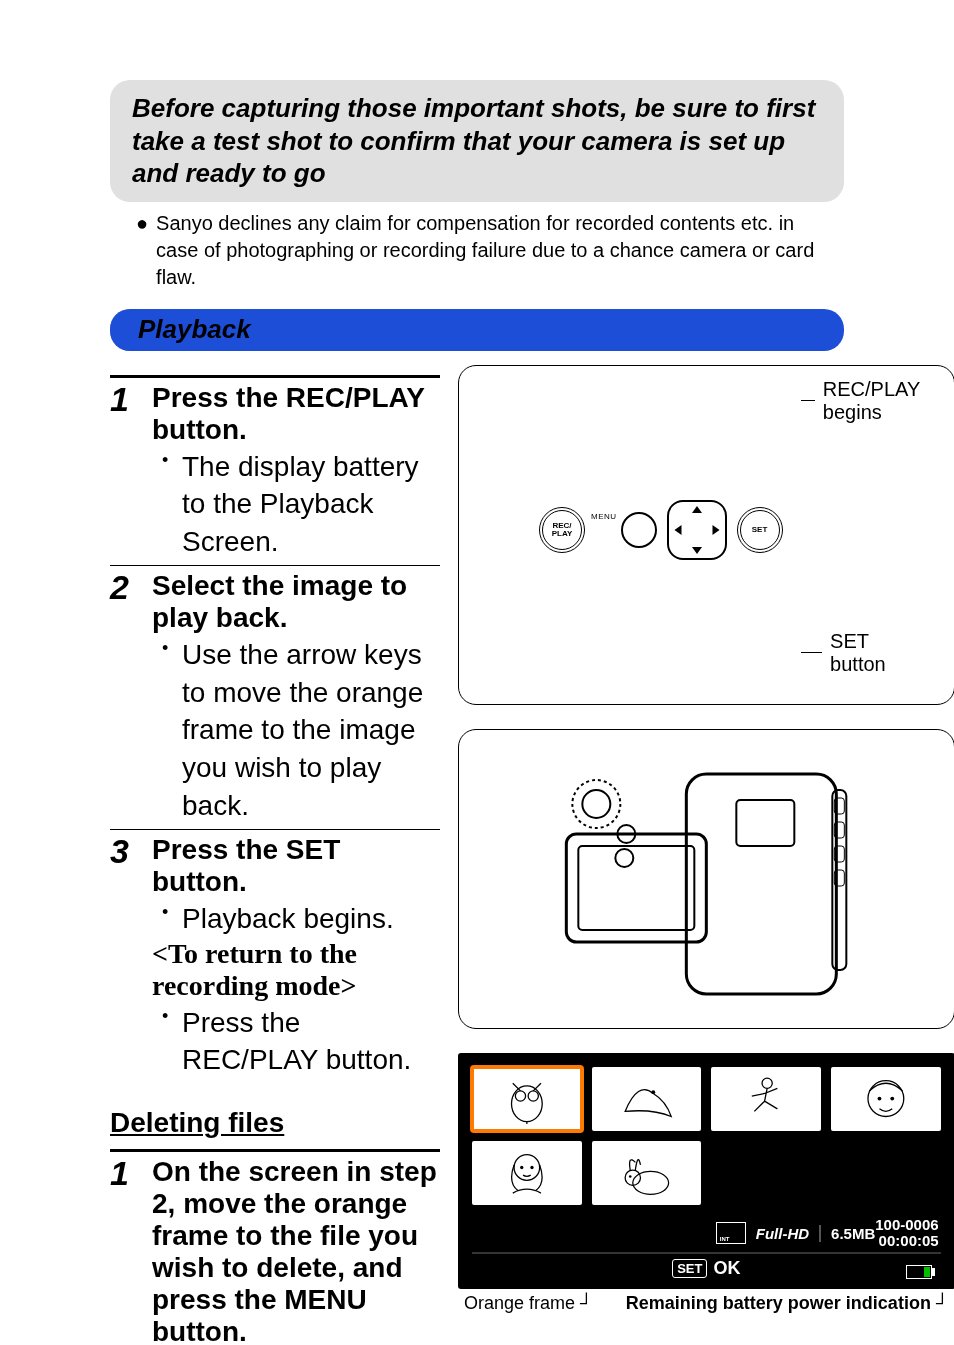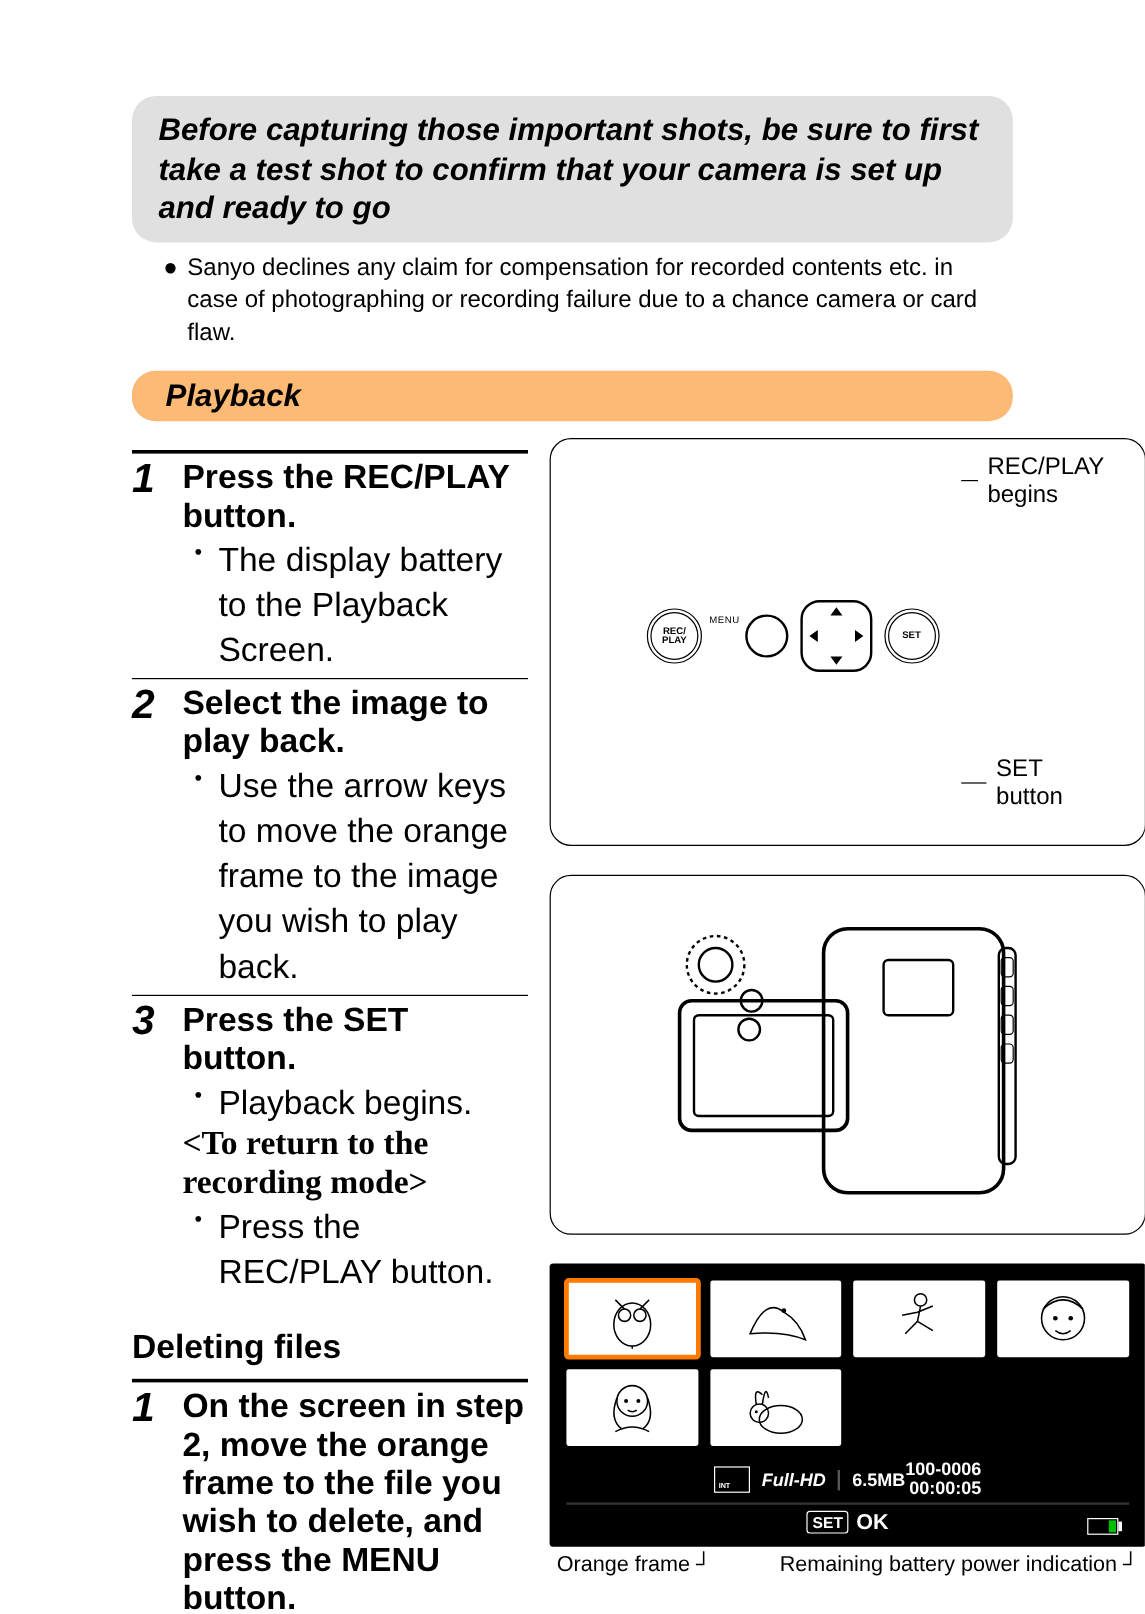--- a/index.html
+++ b/index.html
@@ -21,21 +21,21 @@
 
   .disclaimer-row { display: flex; gap: 8px; padding: 0 6px 0 26px; margin-bottom: 18px; }
   .disclaimer-text { font-size: 20px; line-height: 1.35; }
   .bullet-dot { font-size: 20px; line-height: 1.35; }
 
   .section-bar-wrap { display: flex; margin-bottom: 14px; }
   .section-bar-stub { width: 20px; height: 42px; background:#b0b0b0; border-radius: 20px 0 0 20px; }
   .section-bar {
     flex: 1;
     height: 42px;
-    background:#fdba74;
+    background:#1d4ed8;
     border-radius: 20px 20px 20px 20px;
     margin-left: -20px;
     padding-left: 28px;
     display: flex; align-items: center;
   }
   .section-bar-text { font-size: 26px; font-weight: bold; font-style: italic; color:#000; }
 
   .hr-heavy { border: none; border-top: 3px solid #000; margin: 10px 0 4px 0; }
   .hr-thin  { border: none; border-top: 1px solid #000; margin: 4px 0; }
 
@@ -45,21 +45,21 @@
 
   .step-row { display: flex; gap: 14px; }
   .step-num { font-size: 34px; font-weight: bold; font-style: italic; line-height: 1; width: 28px; }
   .step-body { flex:1; font-size: 28px; }
   .step-title { font-weight: bold; }
   .sub-ul { list-style: none; padding-left: 22px; margin-top: 2px; }
   .sub-ul li { position: relative; padding-left: 8px; line-height: 1.35; }
   .sub-ul li::before { content: "•"; position:absolute; left:-12px; font-size:18px; }
   .bold { font-weight:bold;font-family:Liberation Serif, serif; }
 
-  .subheading { font-size: 28px; font-weight: bold; margin: 28px 0 8px 0; }
+  .subheading { font-size: 28px; font-weight: bold; margin: 28px 0 8px 0; text-decoration: underline; }
 
   
   .fig-box { border: 1px solid #000; border-radius: 18px; padding: 24px 26px; display:flex; align-items:center; }
   .btn-stack { display:flex; flex-direction:row; align-items:center; gap:10px; }
   .round-btn { width:46px; height:46px; border:4px double #000; border-radius:50%; display:flex; align-items:center; justify-content:center; }
   .round-btn-inner { font-size:8px; font-weight:bold; line-height:1; text-align:center; }
   .plain-circle { width:36px; height:36px; border:2px solid #000; border-radius:50%; }
   .menu-label { font-size:8px; letter-spacing:0.5px; align-self:flex-start; margin-left:-4px; }
   .dpad {
     width:60px; height:60px; border:2px solid #000; border-radius:16px; position:relative;
@@ -80,34 +80,34 @@
   .cam-box { border:1px solid #000; border-radius:18px; padding:14px; height:300px; display:flex; align-items:center; justify-content:center; }
   .cam-svg { width:100%; height:100%; }
 
   
   .screen-box { position:relative; }
   .screen { background:#000; border-radius:3px; padding:14px 14px 8px 14px; width:100%; }
   .thumb-grid { display:grid; grid-template-columns: repeat(4, 1fr); gap:10px; margin-bottom:10px; }
   .thumb { background:#fff; height:64px; border-radius:2px; display:flex; align-items:center; justify-content:center; }
   .thumb-selected { outline:4px solid #ff7a00; outline-offset:-2px; position:relative; }
   .thumb svg { width:80%; height:80%; }
-  .info-row { display:flex; align-items:center; justify-content:center; color:#fff; font-size:15px; font-weight:bold; padding:2px 2px; }
+  .info-row { display:flex; align-items:center; justify-content:flex-end; color:#fff; font-size:15px; font-weight:bold; padding:2px 2px; }
   .info-left { display:flex; align-items:center; gap:10px; }
   .card-icon { width:30px; height:22px; border:1.5px solid #fff; position:relative; }
   .card-icon::after { content:"INT"; position:absolute; font-size:6px; bottom:1px; left:3px; }
   .info-right { text-align:right; line-height:1.1; }
   .ok-row { color:#fff; display:flex; align-items:center; justify-content:center; gap:6px; font-weight:bold; font-size:18px; padding:4px 0 2px 0; position:relative; }
   .ok-row .batt { position:absolute; right:6px; bottom:2px; display:flex; align-items:center; }
   .batt-body { width:26px; height:14px; border:1.5px solid #fff; position:relative; }
   .batt-cap { width:3px; height:8px; background:#fff; }
   .batt-fill { position:absolute; right:1px; top:1px; bottom:1px; width:6px; background:#00c000; }
   .set-chip { font-size:13px; border:1px solid #fff; padding:1px 4px; border-radius:3px; }
 
   .callouts { display:flex; justify-content:space-between; font-size:18px; margin-top:4px; padding:0 6px; }
-  .callouts .right { text-align:center; }
+  .callouts .right { text-align:center;font-weight:bold; }
 
   .footer { display:flex; align-items:baseline; justify-content:flex-end; gap:14px; margin-top:48px; padding-right:4px; }
   .footer-page { font-size:44px; font-weight:bold; }
 </style>
 </head>
 <body>
 
 <div class="page">
 
   <div class="banner">

